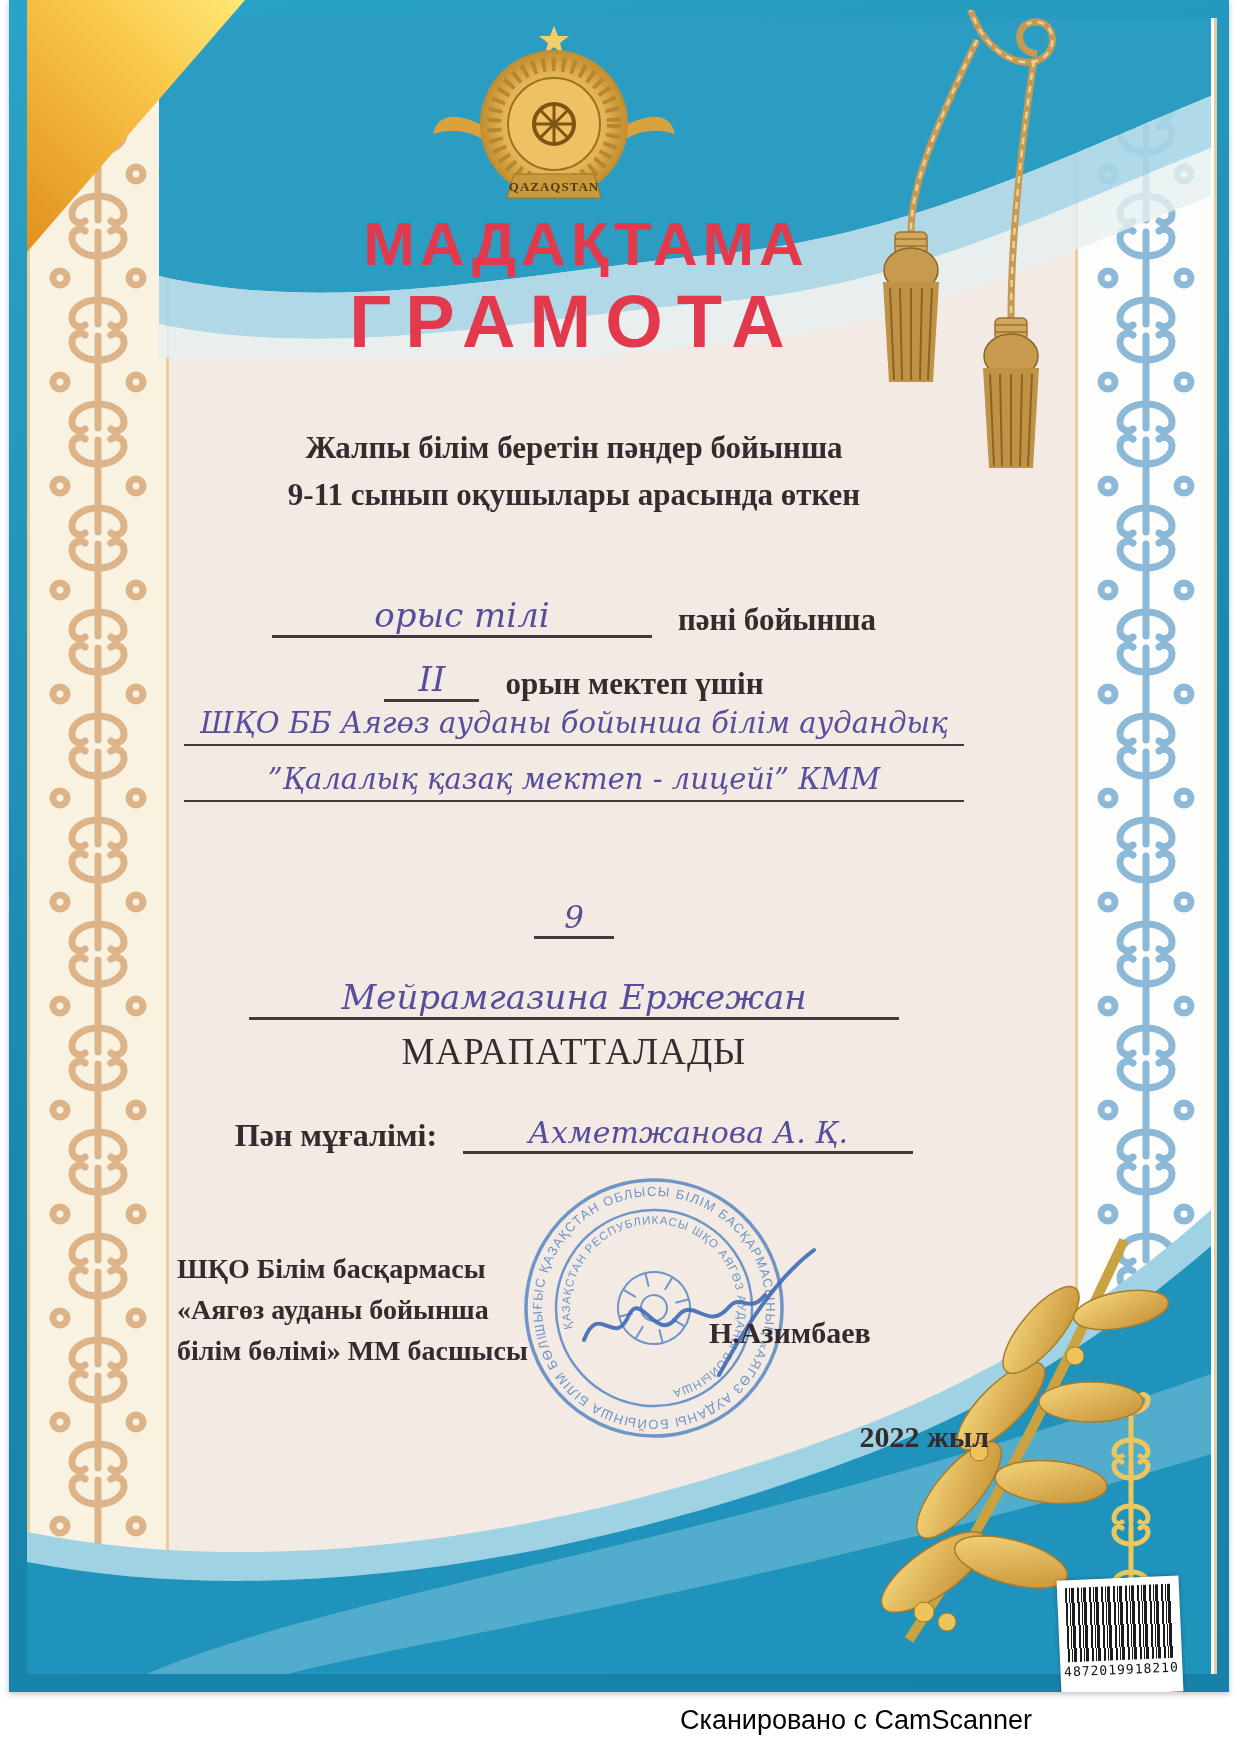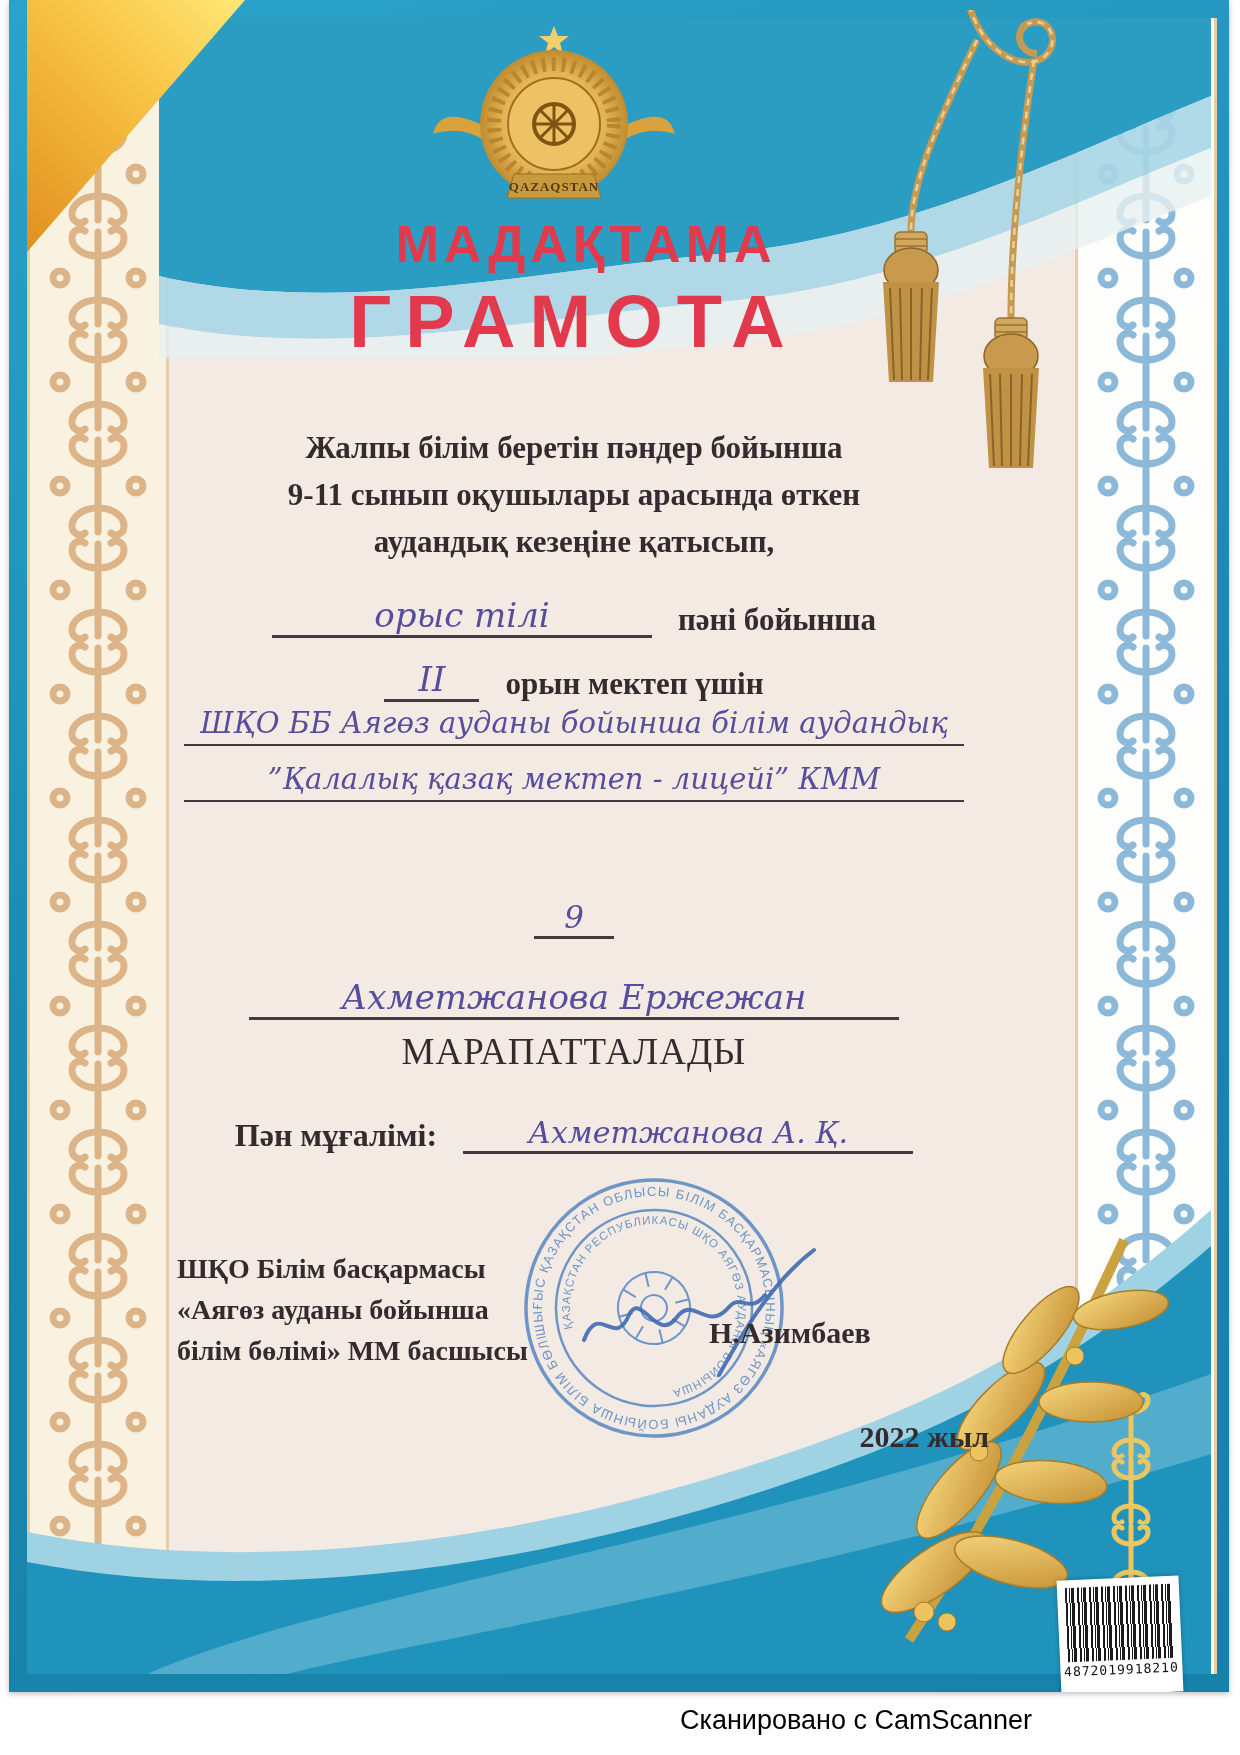--- a/index.html
+++ b/index.html
@@ -12,21 +12,21 @@
   .paper{position:absolute;left:18px;top:18px;width:1184px;height:1656px;background:#f3eae4;}
   .band{position:absolute;top:18px;width:136px;height:1656px;border-left:3px solid #e6cda2;border-right:3px solid #e6cda2;}
   .band-left{left:18px;background:#faf2e1;}
   .band-right{left:1066px;background:#fdfdfb;}
   .fold{position:absolute;left:18px;top:0;width:218px;height:252px;
         background:linear-gradient(225deg,#ffe876 0%,#f8c445 40%,#e1901f 100%);
         clip-path:polygon(0 0,100% 0,0 100%);}
   .content{position:absolute;left:150px;top:0;width:830px;}
   .title{position:absolute;left:0;top:205px;width:100%;text-align:center;
          font-family:"Liberation Sans",sans-serif;font-weight:bold;color:#e23a4c;line-height:78px;}
-  .t1{font-size:52px;letter-spacing:5px;padding-left:24px;}
+  .t1{font-size:62px;letter-spacing:5px;padding-left:24px;}
   .t2{font-size:74px;letter-spacing:14px;}
   .intro{position:absolute;left:0;top:424px;width:100%;text-align:center;
          font-weight:bold;font-size:31px;line-height:47px;color:#352b2e;}
   .row{position:absolute;left:0;width:100%;display:flex;justify-content:center;align-items:flex-end;gap:26px;}
   .lbl{font-weight:bold;font-size:31px;color:#352b2e;white-space:nowrap;}
   .hw{font-style:italic;color:#564d9d;font-family:"DejaVu Serif",serif;text-align:center;
       border-bottom:3px solid #443a3d;line-height:1.15;}
   .hwline{position:absolute;left:25px;width:780px;text-align:center;font-style:italic;
       color:#564d9d;font-family:"DejaVu Serif",serif;font-size:29px;border-bottom:2px solid #443a3d;padding-bottom:4px;}
   .award{position:absolute;left:0;top:1030px;width:100%;text-align:center;
@@ -239,42 +239,41 @@
     <div class="content">
 
       <div class="title">
         <div class="t1">МАДАҚТАМА</div>
         <div class="t2">ГРАМОТА</div>
       </div>
 
       <div class="intro">
         <div>Жалпы  білім беретін пәндер бойынша</div>
         <div>9-11 сынып оқушылары арасында өткен</div>
-        <div>аудандық  кезеңіне қатысып,</div>
       </div>
 
       <div class="row" style="top:596px;">
         <span class="hw" style="width:380px;font-size:34px;">орыс  тілі</span>
         <span class="lbl">пәні бойынша</span>
       </div>
 
       <div class="row" style="top:660px;">
         <span class="hw" style="width:95px;font-size:34px;">II</span>
         <span class="lbl">орын мектеп үшін</span>
       </div>
 
       <div class="hwline" style="top:706px;">ШҚО ББ Аягөз ауданы бойынша білім аудандық</div>
       <div class="hwline" style="top:762px;">”Қалалық қазақ мектеп - лицейі” КММ</div>
 
       <div class="row" style="top:900px;">
         <span class="hw" style="width:80px;font-size:31px;">9</span>
       </div>
 
       <div class="row" style="top:978px;">
-        <span class="hw" style="width:650px;font-size:34px;">Ахметжанова  Ержежан</span>
+        <span class="hw" style="width:650px;font-size:34px;">Мейрамгазина  Ержежан</span>
       </div>
 
       <div class="award">МАРАПАТТАЛАДЫ</div>
 
       <div class="row" style="top:1116px;">
         <span class="lbl" style="font-size:32px;">Пән мұғалімі:</span>
         <span class="hw" style="width:450px;font-size:30px;">Ахметжанова  А. Қ.</span>
       </div>
 
       <div class="year">2022 жыл</div>

